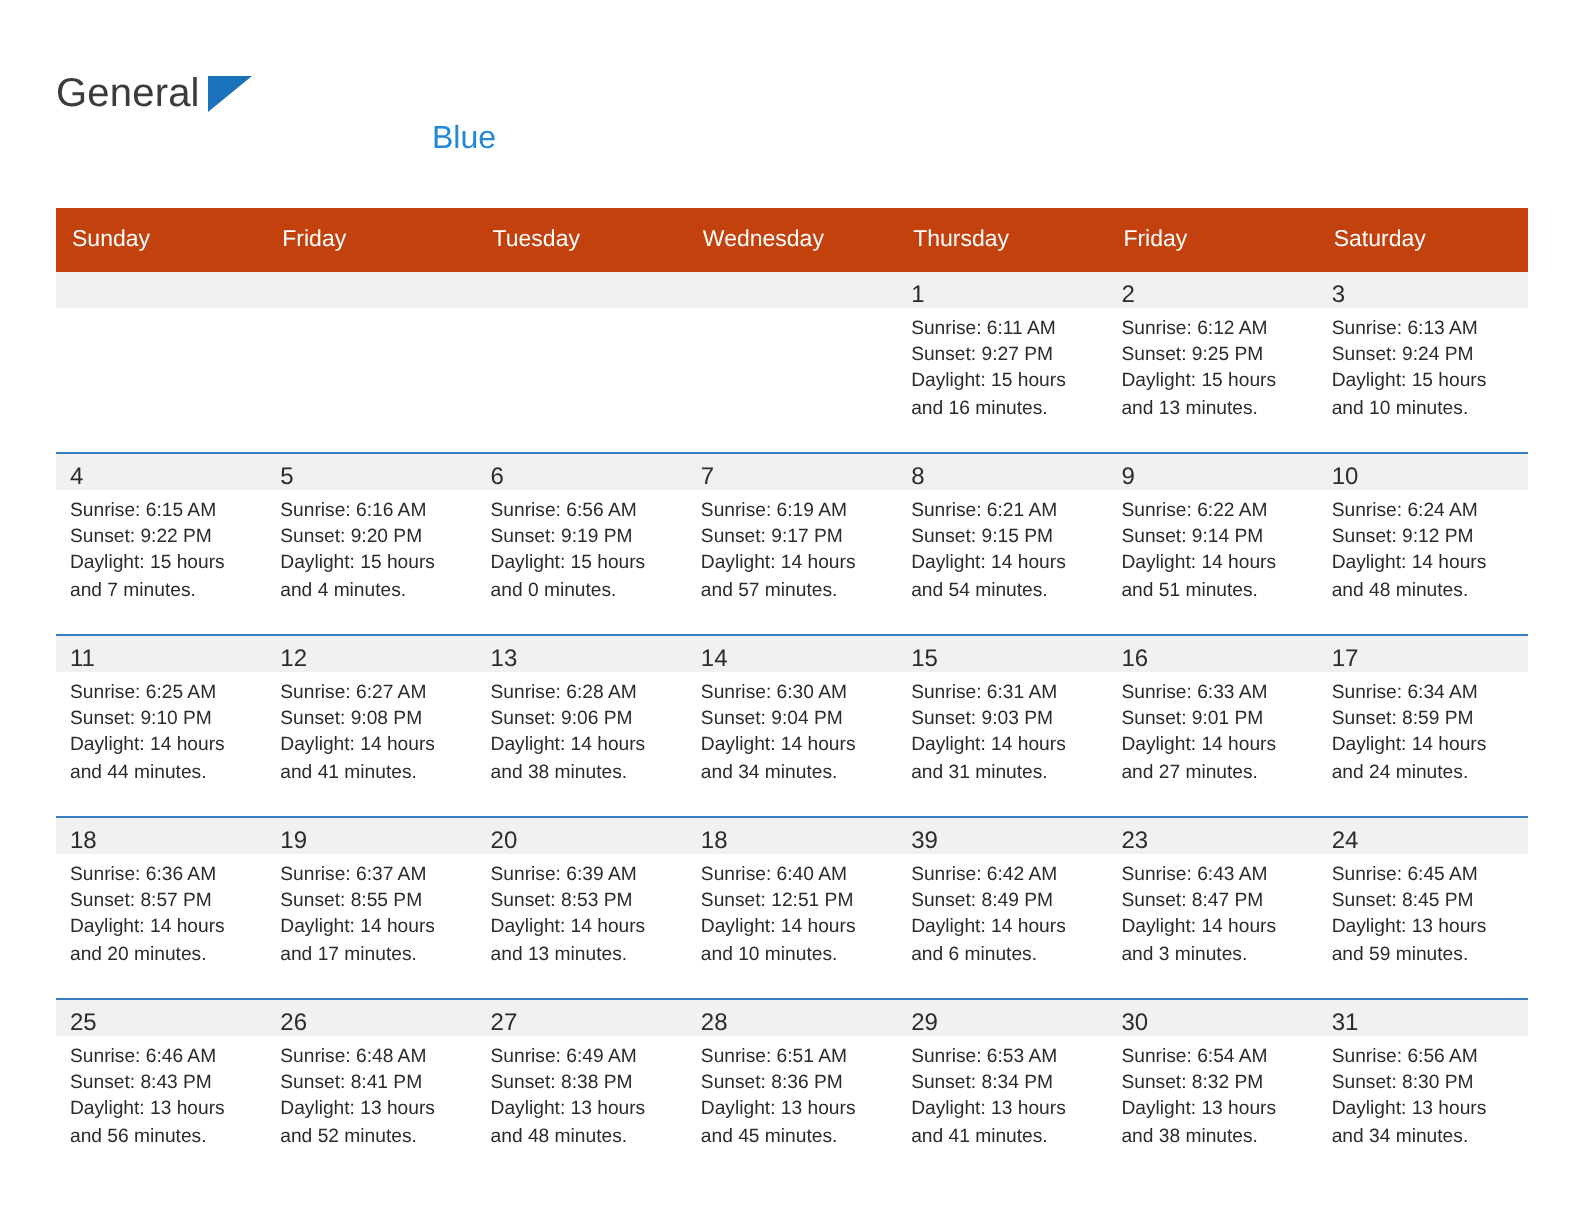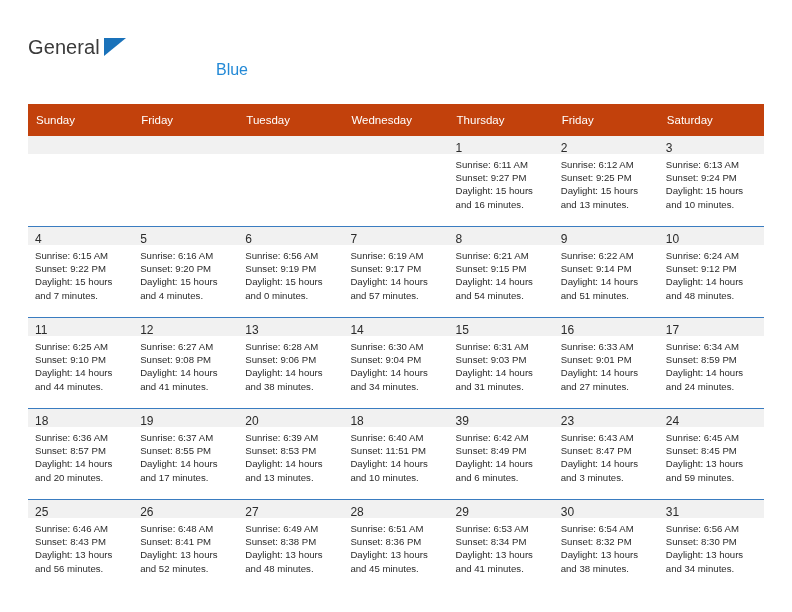--- a/index.html
+++ b/index.html
@@ -373,21 +373,21 @@
               <div>Sunrise: 6:39 AM</div>
               <div>Sunset: 8:53 PM</div>
               <div>Daylight: 14 hours</div>
               <div>and 13 minutes.</div>
             </div>
           </td>
           <td>
             <div class="daynum-band"><span class="daynum">18</span></div>
             <div class="cellbody">
               <div>Sunrise: 6:40 AM</div>
-              <div>Sunset: 11:51 PM</div>
+              <div>Sunset: 12:51 PM</div>
               <div>Daylight: 14 hours</div>
               <div>and 10 minutes.</div>
             </div>
           </td>
           <td>
             <div class="daynum-band"><span class="daynum">39</span></div>
             <div class="cellbody">
               <div>Sunrise: 6:42 AM</div>
               <div>Sunset: 8:49 PM</div>
               <div>Daylight: 14 hours</div>

